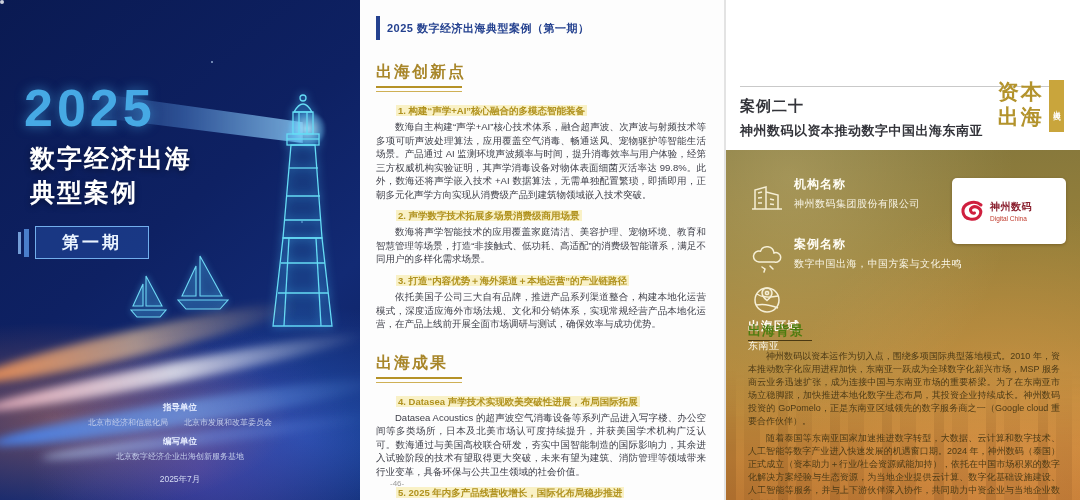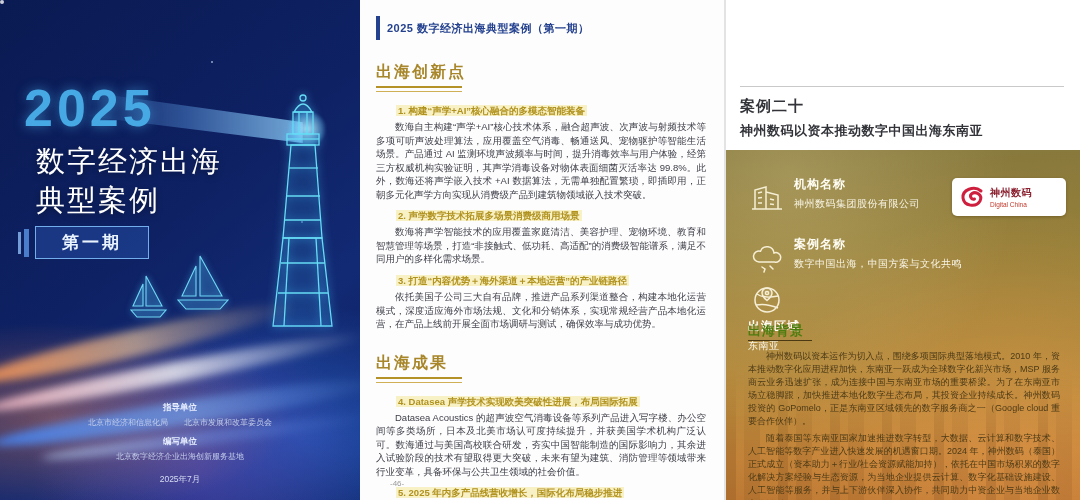--- a/index.html
+++ b/index.html
@@ -29,21 +29,21 @@
       background:linear-gradient(90deg,rgba(255,150,80,.85),rgba(255,210,160,.6),transparent);}
   .t2{left:-20px;top:362px;width:390px;height:20px;transform:rotate(-11deg);
       background:linear-gradient(90deg,rgba(255,190,200,.8),rgba(255,255,255,.75),rgba(255,255,255,0));}
   .t3{left:-10px;top:400px;width:400px;height:24px;transform:rotate(-9deg);
       background:linear-gradient(90deg,rgba(70,130,240,.9),rgba(120,180,255,.55),transparent);}
   .t4{left:40px;top:430px;width:340px;height:14px;transform:rotate(-7deg);
       background:linear-gradient(90deg,rgba(200,225,255,.6),rgba(120,170,255,.35),transparent);}
   .cover-inner{position:absolute;left:0;top:0;width:100%;height:100%;}
   .cover-year{position:absolute;left:24px;top:78px;font-size:52px;font-weight:bold;color:#46a9e4;
     letter-spacing:4px;text-shadow:0 0 12px rgba(70,170,230,.6);}
-  .cover-title{position:absolute;left:36px;top:142px;color:#fff;font-weight:normal;font-size:29px;
+  .cover-title{position:absolute;left:30px;top:142px;color:#fff;font-weight:bold;font-size:25px;
     line-height:1.35;letter-spacing:2px;text-shadow:0 2px 6px rgba(0,0,0,.4);}
   .issue-wrap{position:absolute;left:18px;top:226px;display:flex;align-items:center;}
   .issue-bar1{width:3px;height:22px;background:rgba(150,200,255,.75);margin-right:3px;}
   .issue-bar2{width:5px;height:28px;background:rgba(90,150,230,.8);margin-right:6px;}
   .issue-box{border:1px solid rgba(130,195,255,.85);background:rgba(45,95,190,.38);
     color:#eaf4ff;font-weight:bold;font-size:17px;letter-spacing:3px;padding:4px 26px;}
   .cover-footer{position:absolute;left:0;bottom:14px;width:100%;text-align:center;color:#cdd7f2;}
   .cf-label{font-size:8.5px;font-weight:bold;color:#e8eeff;margin-top:8px;}
   .cf-orgs{font-size:8px;margin-top:3px;color:#c3cdea;}
   .cf-date{font-size:8.5px;margin-top:12px;color:#d5ddf4;}
@@ -79,21 +79,21 @@
     background:radial-gradient(ellipse at 18% 8%,rgba(255,243,190,.22),transparent 55%),
                radial-gradient(ellipse at 80% 95%,rgba(255,170,90,.30),transparent 60%);}
   .skyline{position:absolute;left:0;bottom:0;width:100%;height:130px;opacity:.35;
     background:repeating-linear-gradient(90deg,rgba(90,50,15,.5) 0 10px,rgba(150,95,40,.15) 10px 18px,rgba(90,50,15,.35) 18px 34px,rgba(170,110,50,.12) 34px 52px);
     -webkit-mask-image:linear-gradient(to top,#000 40%,transparent);mask-image:linear-gradient(to top,#000 40%,transparent);}
   .field-row{position:absolute;left:22px;display:flex;align-items:flex-start;}
   .field-icon{width:38px;flex:0 0 38px;margin-right:8px;margin-top:2px;}
   .field-label{font-size:12px;font-weight:bold;color:#fffdf4;letter-spacing:1px;}
   .field-value{font-size:10px;color:rgba(255,253,242,.92);margin-top:4px;letter-spacing:.5px;}
   .logo-card{position:absolute;right:14px;top:178px;width:100px;background:#fff;border-radius:5px;
-    padding:6px 7px;display:flex;align-items:center;gap:5px;box-shadow:0 1px 3px rgba(60,40,0,.35);}
+    padding:20px 7px;display:flex;align-items:center;gap:5px;box-shadow:0 1px 3px rgba(60,40,0,.35);}
   .logo-cn{font-size:10px;font-weight:bold;color:#8a1f2e;letter-spacing:.5px;}
   .logo-en{font-size:6.5px;color:#c0392b;margin-top:1px;}
   .bg-title{position:absolute;left:22px;top:322px;font-size:13px;font-weight:bold;color:#4d7c0f;letter-spacing:1px;}
   .bg-rule{position:absolute;left:22px;top:340px;width:64px;height:0;border-top:1.5px solid #4a3913;}
   .bg-paras{position:absolute;left:22px;top:350px;width:312px;}
   .bg-para{font-size:9px;color:#4c3a16;line-height:1.45;text-align:justify;text-indent:2em;margin-bottom:4px;}
 </style>
 </head>
 <body>
 
@@ -191,20 +191,26 @@
 
     <div class="pagenum">-46-</div>
   </div>
   <div class="mid-divider"></div>
 
   <div class="case">
     <div class="case-title-block">
       <div class="case-no">案例二十</div>
       <div class="case-sub">神州数码以资本推动数字中国出海东南亚</div>
     </div>
+    <div class="mode-wrap">
+      <div class="mode-big">资本出海</div>
+      <div class="mode-ribbon">
+        <span>出海模式</span>
+      </div>
+    </div>
 
     <div class="gold">
       <div class="gold-sheen"></div>
       <div class="skyline"></div>
     </div>
 
     <div class="field-row" style="top:176px;">
       <svg class="field-icon" width="38" height="38" viewBox="0 0 38 38">
         <g stroke="#f6efd6" stroke-width="1.5" fill="none">
           <path d="M7 31 L7 12 L18 9 L18 31"></path>

